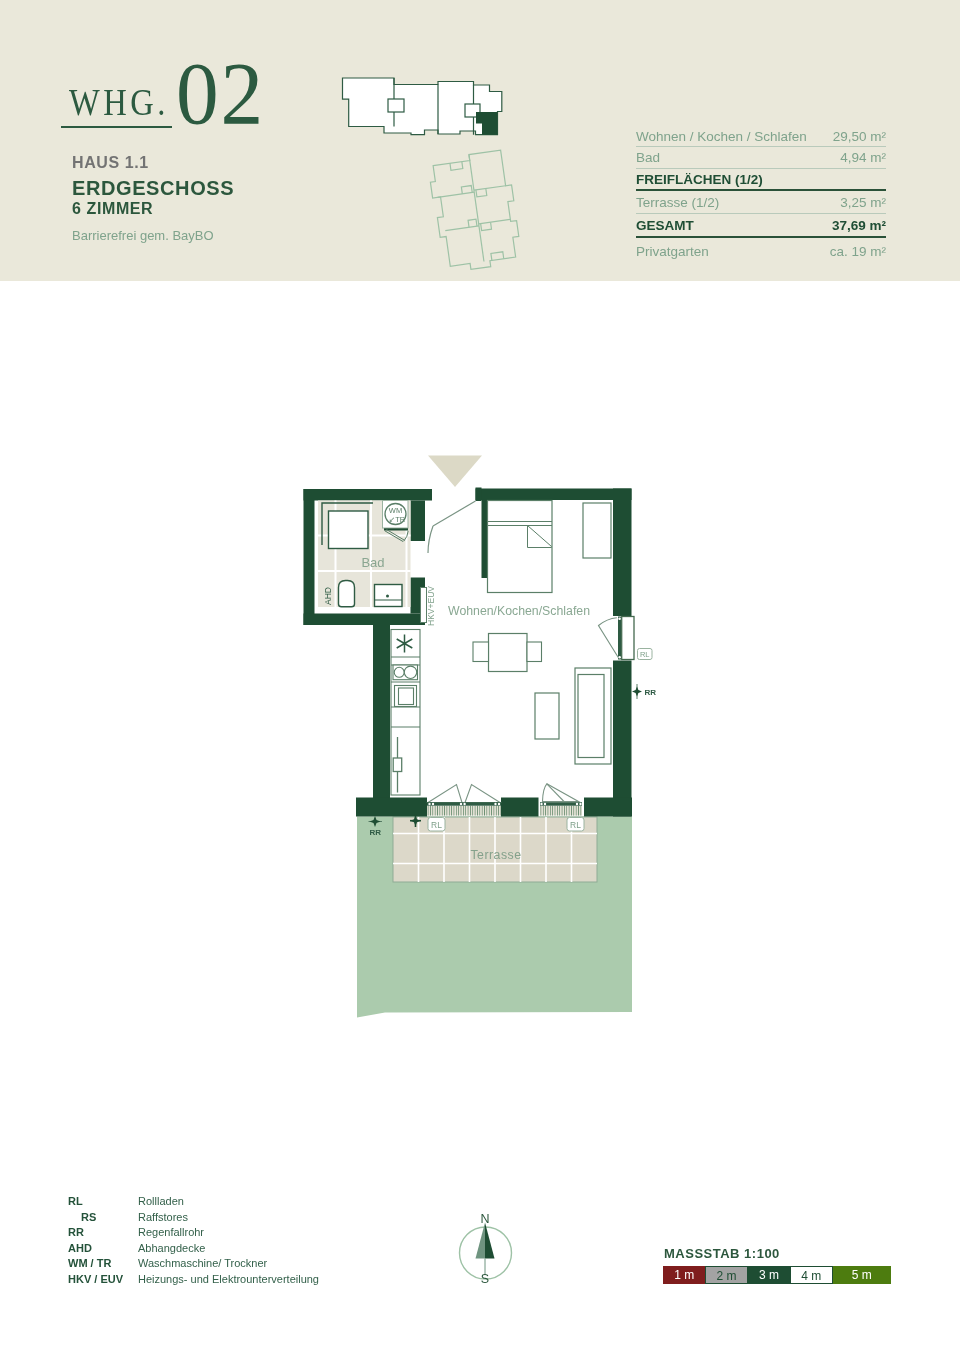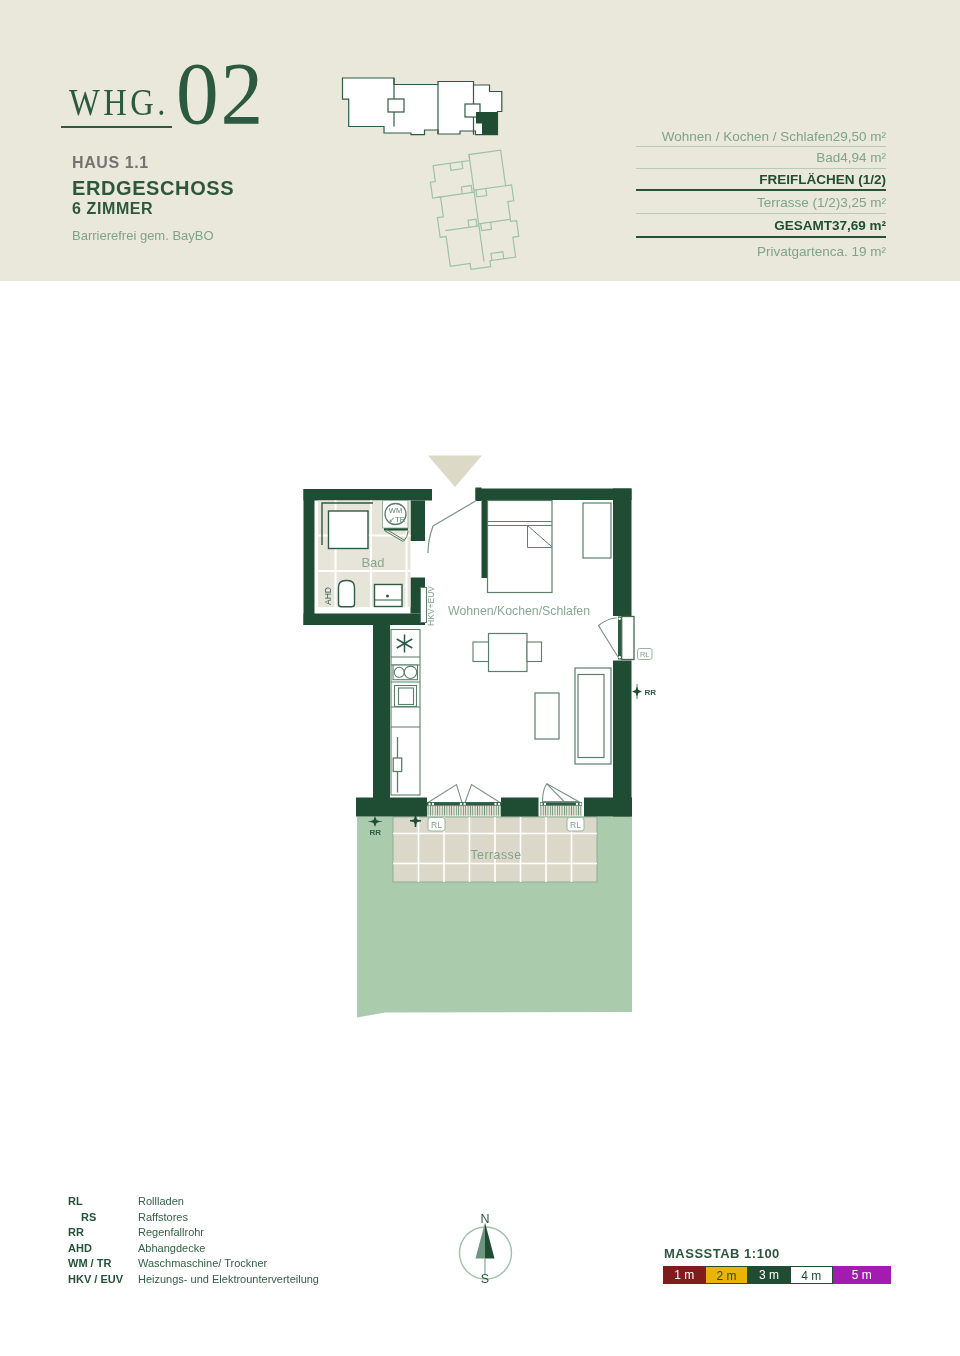--- a/index.html
+++ b/index.html
@@ -1,19 +1,19 @@
 <!DOCTYPE html>
 <html><head>
 <meta charset="utf-8">
 <style>
   html,body{margin:0;padding:0;}
   svg,div{transform:translateZ(0);}
   body{width:960px;height:1356px;background:#ffffff;font-family:"Liberation Sans",sans-serif;position:relative;overflow:hidden;}
   .abs{position:absolute;}
-  .row{position:absolute;left:636px;width:250px;display:flex;justify-content:flex-end;align-items:center;font-size:13.5px;color:#7fa38c;}
+  .row{position:absolute;left:636px;width:250px;display:flex;justify-content:space-between;align-items:center;font-size:13.5px;color:#7fa38c;}
   .row .v{color:#7fa38c;}
   .bold{font-weight:bold;color:#1f4e35;}
   .bold .v{color:#1f4e35;font-weight:bold;}
   .leg{position:absolute;font-size:11px;color:#33604a;}
   .leg b{color:#24523a;}
 </style>
 </head>
 <body>
 
 <div class="abs" style="left:0;top:0;width:960px;height:281px;background:#eae8da;"></div>
@@ -313,24 +313,24 @@
 <div class="leg" style="left:68px;top:1257px;"><b>WM / TR</b></div>
 <div class="leg" style="left:138px;top:1257px;">Waschmaschine/ Trockner</div>
 
 <div class="leg" style="left:68px;top:1272.5px;"><b>HKV / EUV</b></div>
 <div class="leg" style="left:138px;top:1272.5px;">Heizungs- und Elektrounterverteilung</div>
 
 <div class="abs" style="left:664px;top:1246px;font-size:13px;font-weight:bold;letter-spacing:0.5px;color:#2c573d;">MASSSTAB 1:100</div>
 
 <div class="abs" style="left:663px;top:1266px;width:228px;height:18px;display:flex;font-size:12px;line-height:18px;text-align:center;">
   <div style="width:45.6px;background:#7f1d1d;color:#fff;">1 m</div>
-  <div style="width:45.6px;background:#eab308;color:#1e4d33;box-sizing:border-box;border:1.5px solid #1e4d33;">2 m</div>
+  <div style="width:45.6px;background:#a3a3a3;color:#1e4d33;box-sizing:border-box;border:1.5px solid #1e4d33;">2 m</div>
   <div style="width:45.6px;background:#1e4d33;color:#fff;">3 m</div>
   <div style="width:45.6px;background:#fff;color:#1e4d33;box-sizing:border-box;border:1.5px solid #1e4d33;">4 m</div>
-  <div style="width:63px;background:#a21caf;color:#fff;">5 m</div>
+  <div style="width:63px;background:#4d7c0f;color:#fff;">5 m</div>
 </div>
 
 <svg class="abs" style="left:450px;top:1195px;" width="80" height="100" viewBox="0 0 80 100">
 
   <circle cx="35.5" cy="58" r="26" fill="none" stroke="#9ec2a6" stroke-width="1.4"></circle>
 
   <polygon points="35,27.5 44.5,63.5 35,63.5" fill="#1e4d33"></polygon>
   <polygon points="35,27.5 25.5,63.5 35,63.5" fill="#6f9480"></polygon>
   <path d="M35,63.5 L35,80" stroke="#6f9480" stroke-width="1"></path>
 

